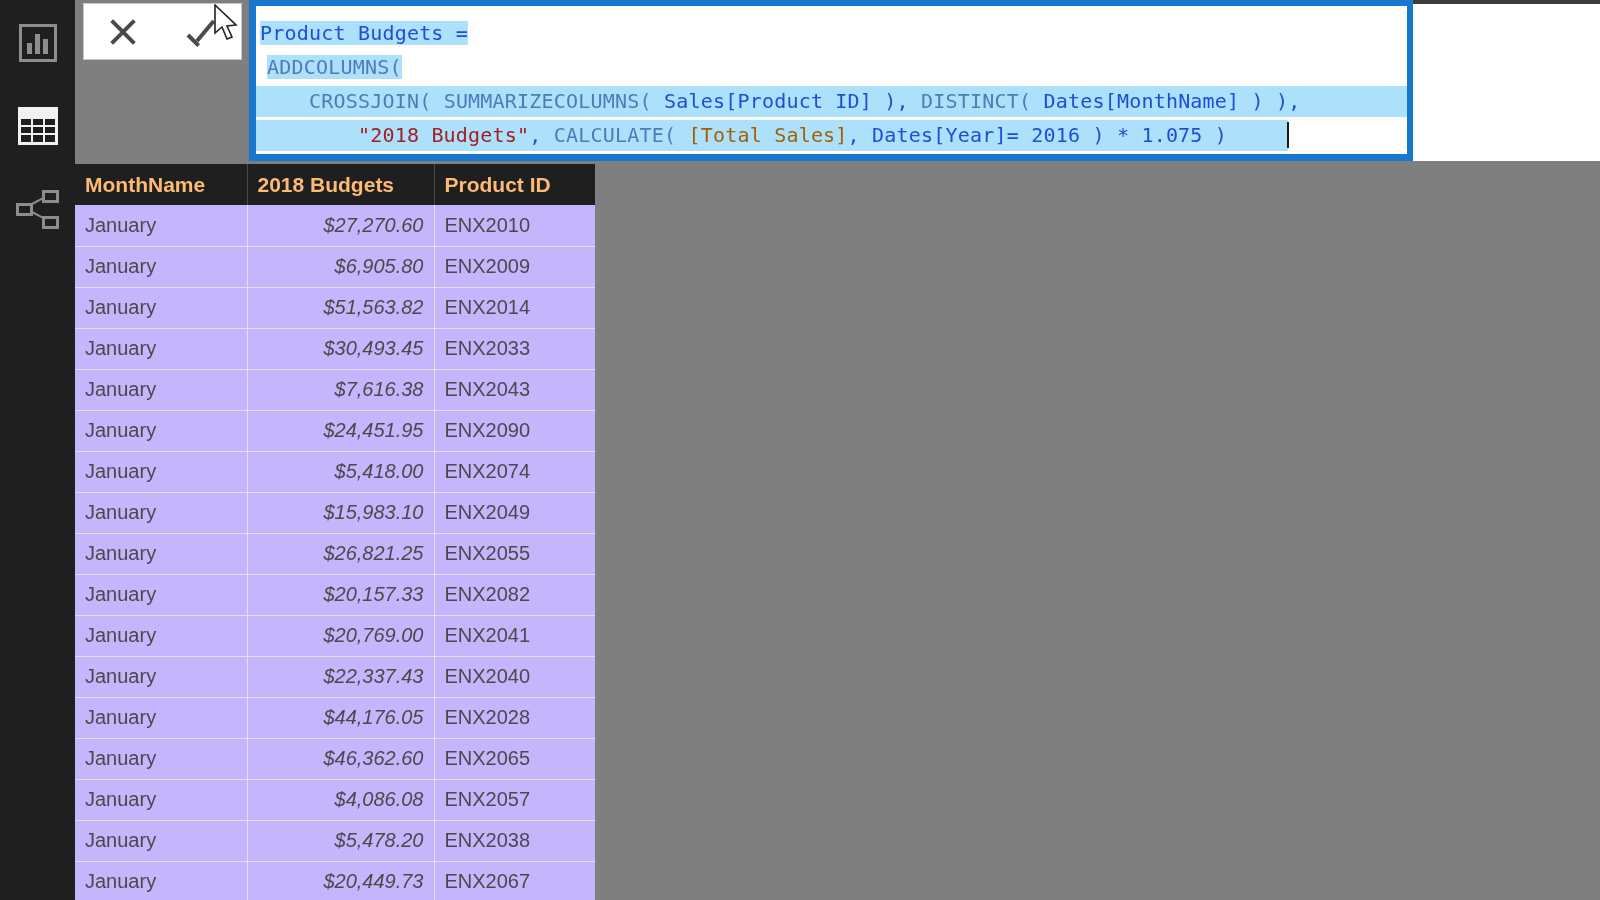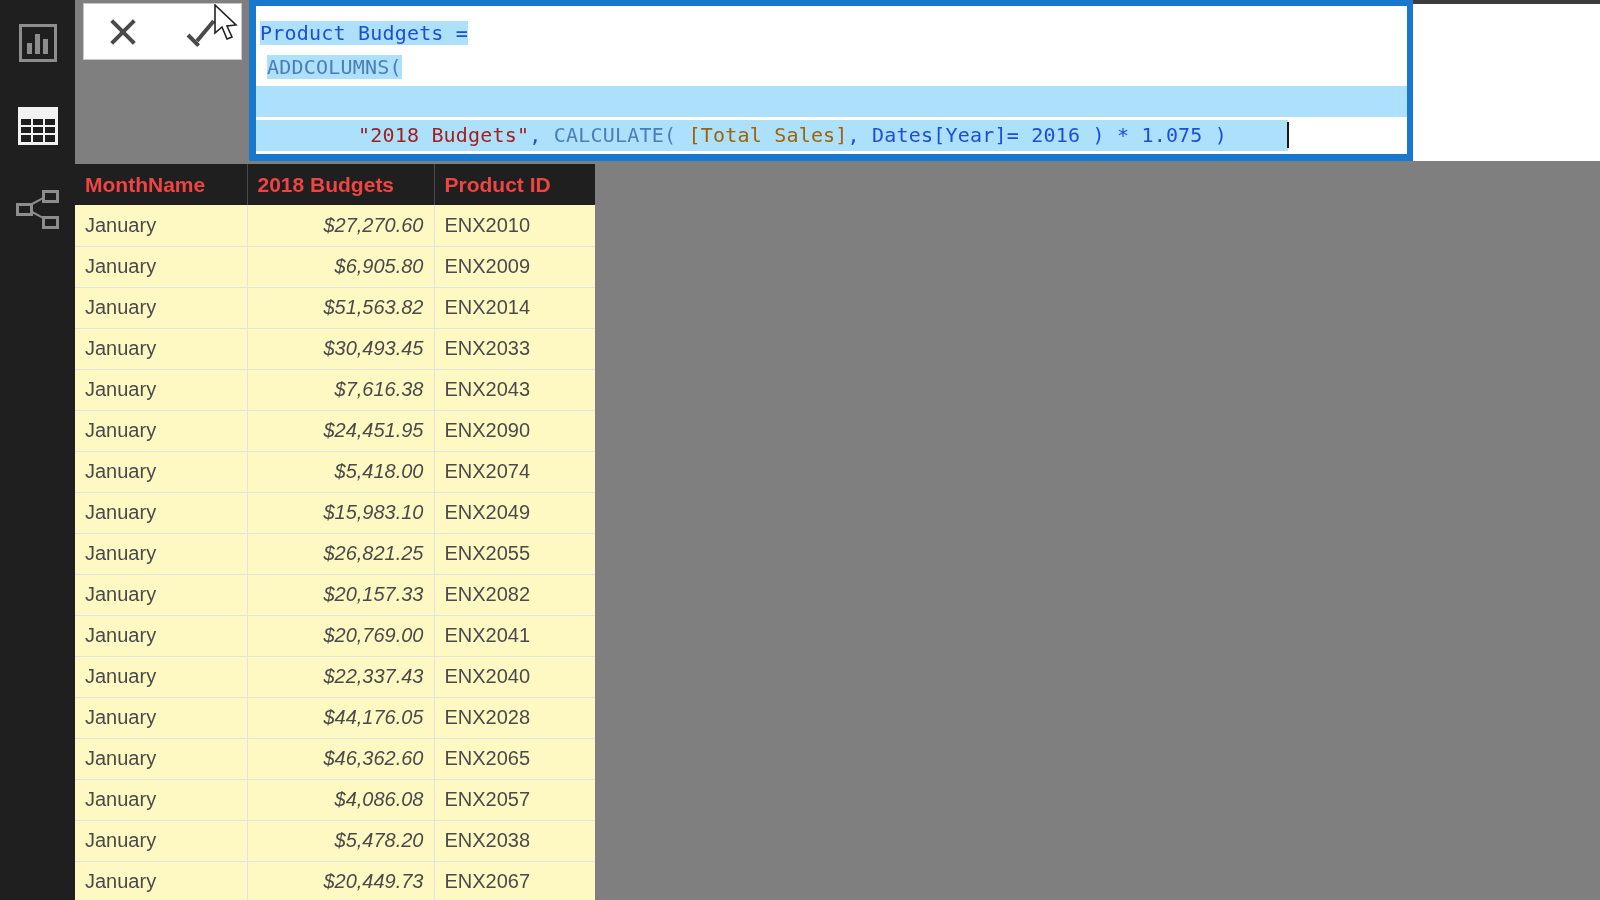--- a/index.html
+++ b/index.html
@@ -100,29 +100,29 @@
     background: #ffffff; border-top: 4px solid #3c3c3c;
   }
 
   
   .table-wrap {
     position: absolute; left: 75px; top: 164px; width: 520px; height: 736px;
     background: #f4f4f4; overflow: hidden;
   }
   table.data { border-collapse: collapse; width: 520px; table-layout: fixed; }
   table.data th {
-    background: #1f1f1f; color: #ef4444; font-size: 21px; font-weight: bold;
+    background: #1f1f1f; color: #fdba74; font-size: 21px; font-weight: bold;
     height: 41px; padding: 0 10px; text-align: left; vertical-align: middle;
     border-right: 1px solid #4a4a4a; white-space: nowrap;
   }
   table.data th.num { text-align: left; margin-left: 44px; }
   table.data td {
     height: 41px; padding: 0 10px; font-size: 20px; color: #4a4a4a;
     border-bottom: 1px solid #e2e2e2; border-right: 1px solid #e2e2e2;
-    vertical-align: middle; white-space: nowrap; background: #fef9c3;
+    vertical-align: middle; white-space: nowrap; background: #c4b5fd;
   }
   table.data td.num { text-align: right; font-style: italic; }
   table.data td.pid { border-right: none; margin-left: 15px; }
   table.data col.c1 { width: 172px; }
   table.data col.c2 { width: 187px; }
   table.data col.c3 { width: 161px; }
 </style>
 </head>
 <body>
 
@@ -192,20 +192,21 @@
   <div class="fx-editor">
     <div class="fx-inner">
 
       <div class="hl-l3"></div>
       <div class="hl-l4"></div>
 
       <div class="code-line l1"><span class="seltext tok-txt">Product Budgets =</span></div>
 
       <div class="code-line l2"><span class="seltext tok-fn">ADDCOLUMNS(</span></div>
 
+      <div class="code-line l3"><span class="tok-txt">    </span><span class="tok-fn">CROSSJOIN(</span><span class="tok-txt"> </span><span class="tok-fn">SUMMARIZECOLUMNS(</span><span class="tok-txt"> Sales[Product ID] ), </span><span class="tok-fn">DISTINCT(</span><span class="tok-txt"> Dates[MonthName] ) ),</span></div>
 
       <div class="code-line l4"><span class="tok-txt">        </span><span class="tok-str">"2018 Budgets"</span><span class="tok-txt">, </span><span class="tok-fn">CALCULATE(</span><span class="tok-txt"> </span><span class="tok-meas">[Total Sales]</span><span class="tok-txt">, Dates[Year]= 2016 ) * 1.075 )</span></div>
 
       <div class="caret"></div>
     </div>
   </div>
 
   <div class="right-panel"></div>
 
   <div class="table-wrap">

